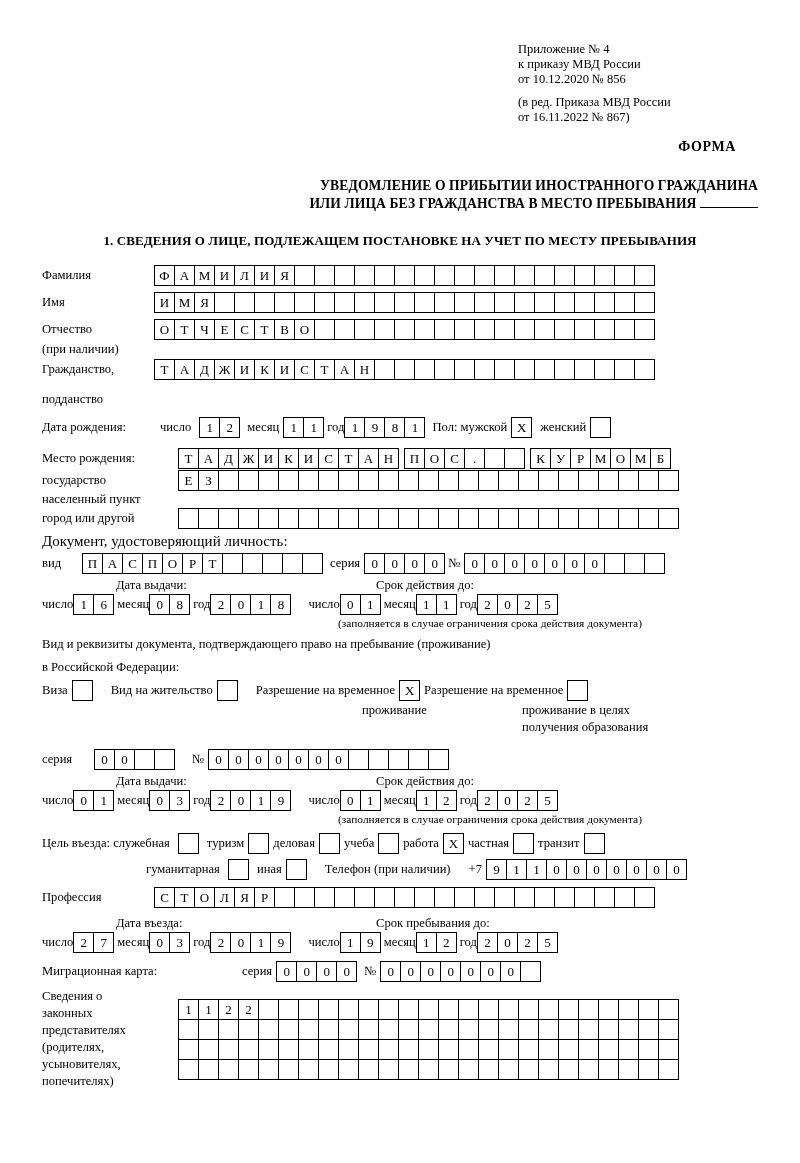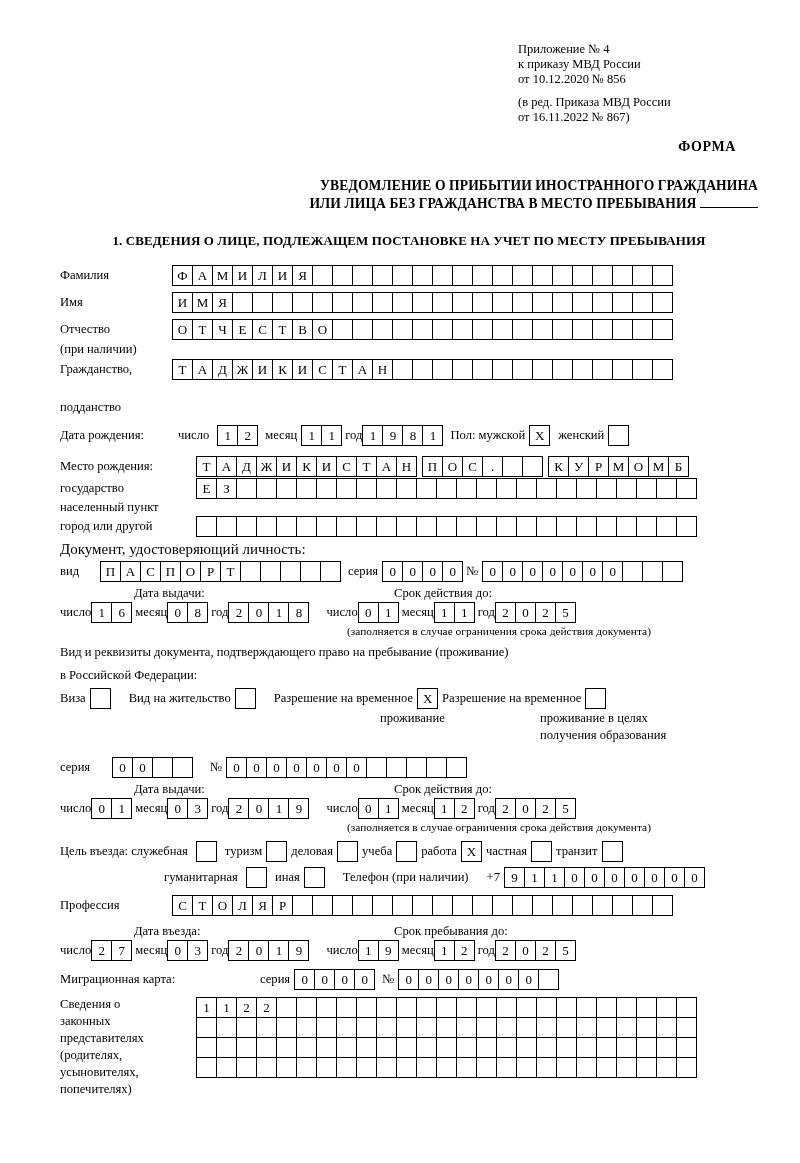--- a/index.html
+++ b/index.html
@@ -13,21 +13,21 @@
     font-family: "Liberation Serif", serif;
     color: #000;
     position: relative;
     overflow: hidden;
   }
   .page {
     position: relative;
     width: 800px;
     height: 900px;
     box-sizing: border-box;
-    padding: 36px 42px 10px 60px;
+    padding: 36px 42px 10px 42px;
   }
 
   
   .header-ref {
     margin-left: auto;
     width: 240px;
     font-size: 12.5px;
     line-height: 15px;
     text-align: left;
     padding-top: 6px;
@@ -258,21 +258,21 @@
         <div class="bx"></div>
         <div class="bx"></div>
         <div class="bx"></div>
         <div class="bx"></div>
         <div class="bx"></div>
         <div class="bx"></div>
         <div class="bx"></div>
         <div class="bx"></div>
       </div>
   </div>
-  <div class="row row-nomt" style="margin-top:20px">
+  <div class="row row-nomt" style="margin-top:12px">
     <div class="lbl w-lbl">подданство</div>
   </div>
 
   <div class="row mt10">
     <div class="lbl" style="width:118px;flex:none">Дата рождения:</div>
     <div class="lbl">число</div>
     <div class="gapx"></div>
     <div class="boxes">
         <div class="bx">1</div>
         <div class="bx">2</div>
@@ -757,21 +757,21 @@
         <div class="bx">0</div>
         <div class="bx">0</div>
         <div class="bx">0</div>
         <div class="bx">0</div>
         <div class="bx">0</div>
         <div class="bx">0</div>
         <div class="bx"></div>
       </div>
   </div>
 
-  <div class="row" style="margin-top:6px; align-items:flex-start">
+  <div class="row" style="margin-top:6px; align-items:center">
     <div class="stack-lbl" style="width:136px;flex:none">
       <div>Сведения о</div>
       <div>законных</div>
       <div>представителях</div>
       <div>(родителях,</div>
       <div>усыновителях,</div>
       <div>попечителях)</div>
     </div>
     <div>
       <div class="boxes" style="margin-top:1px">

